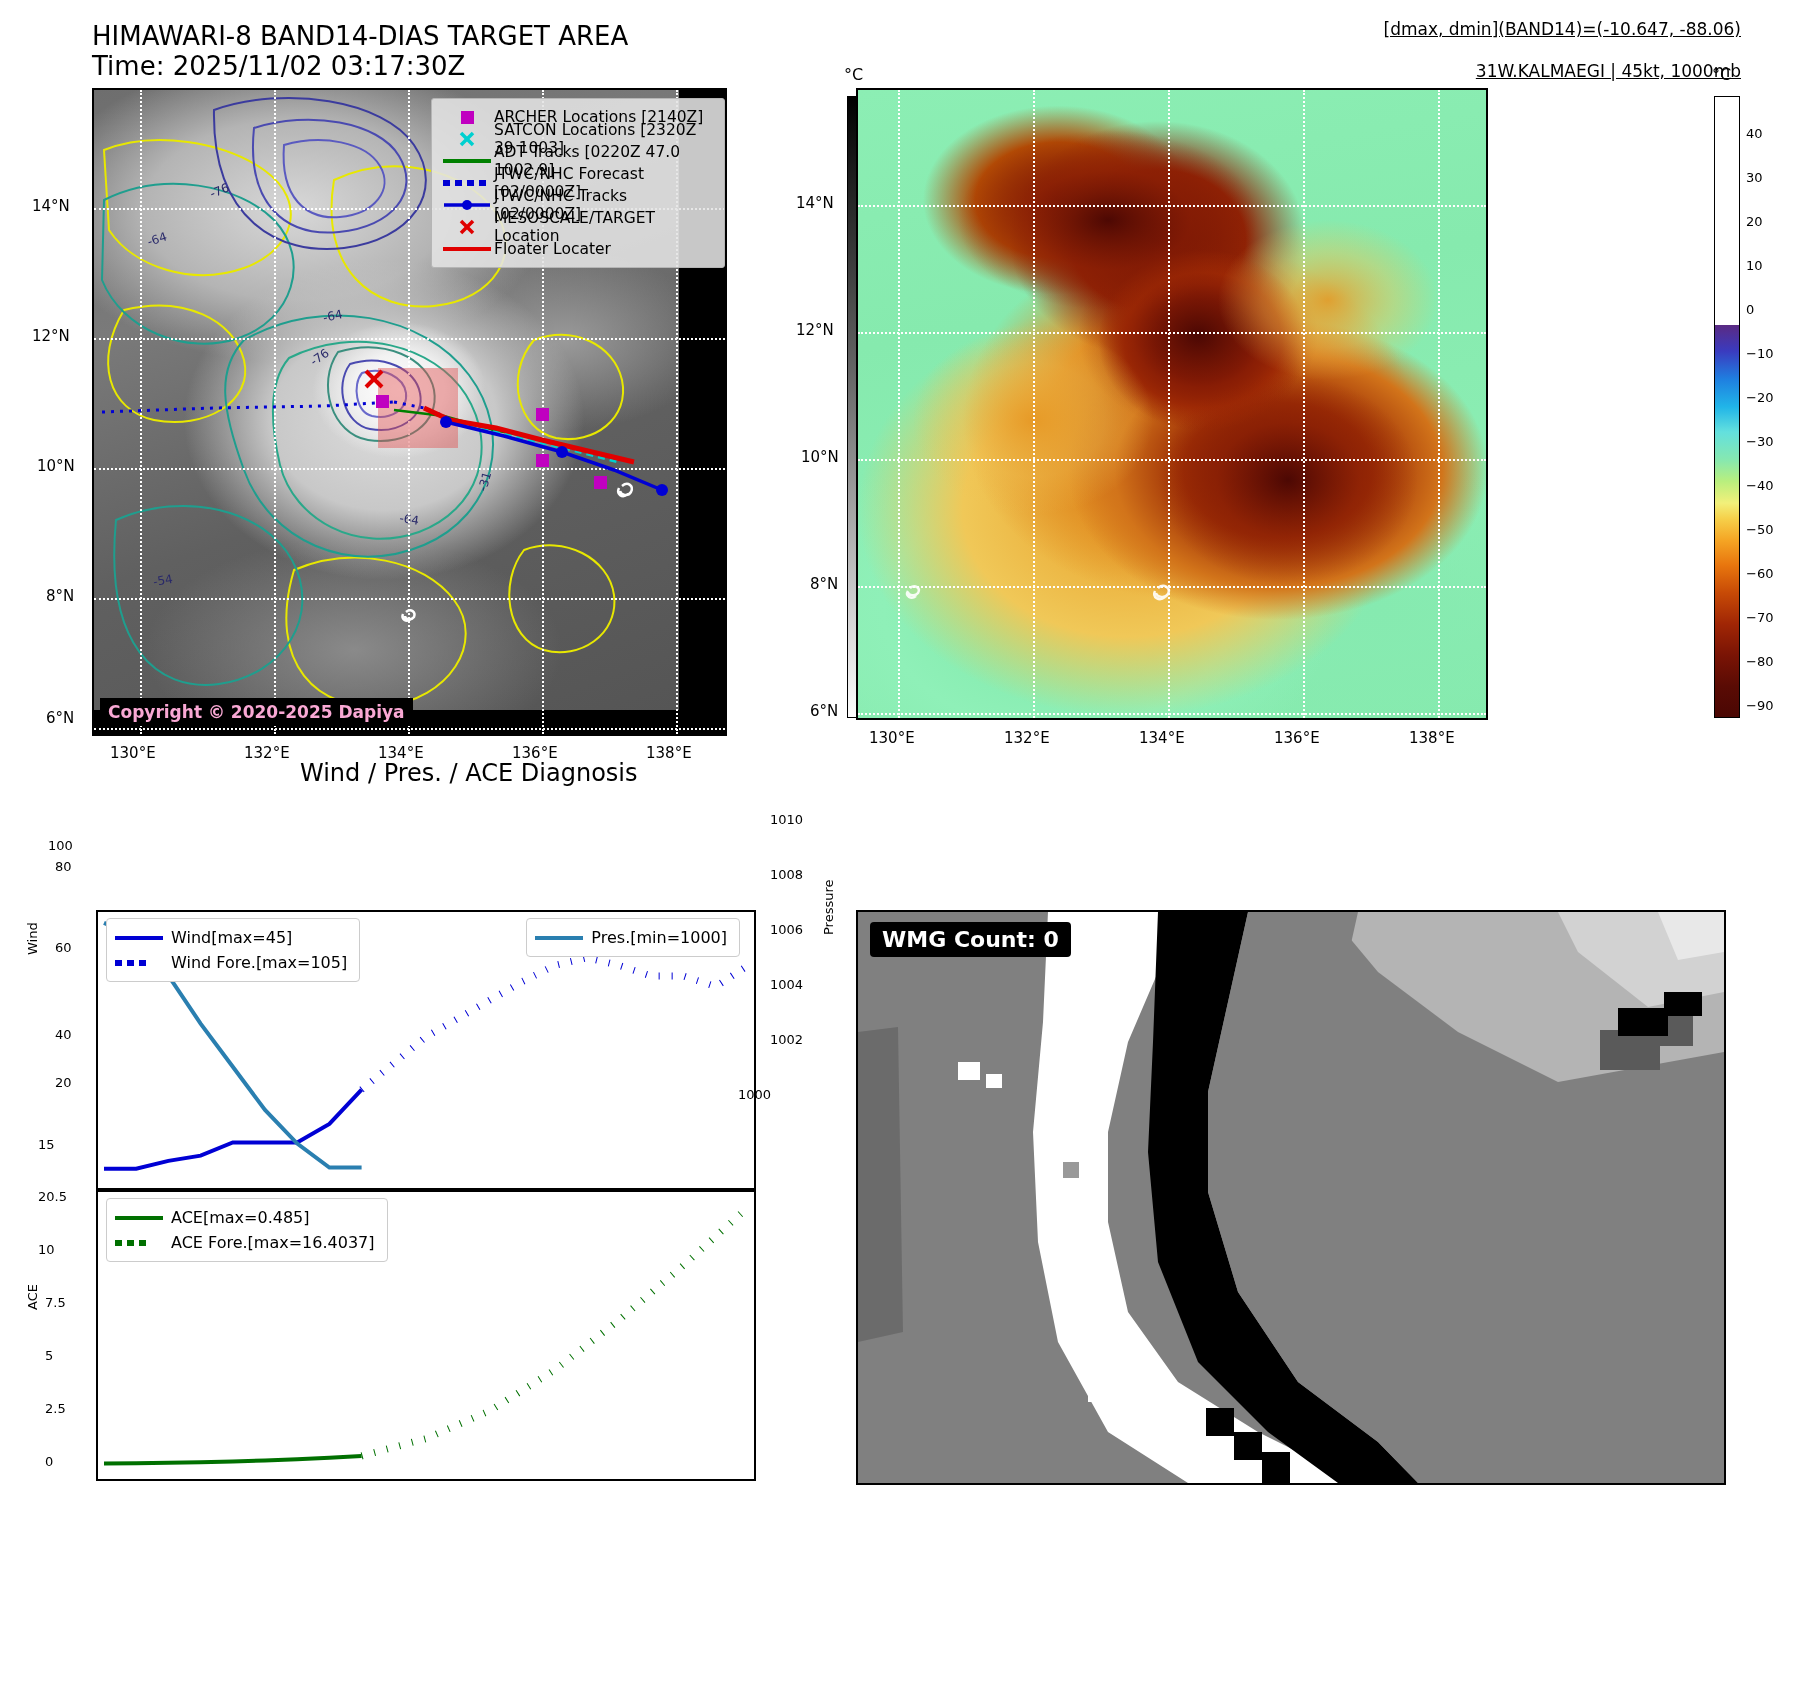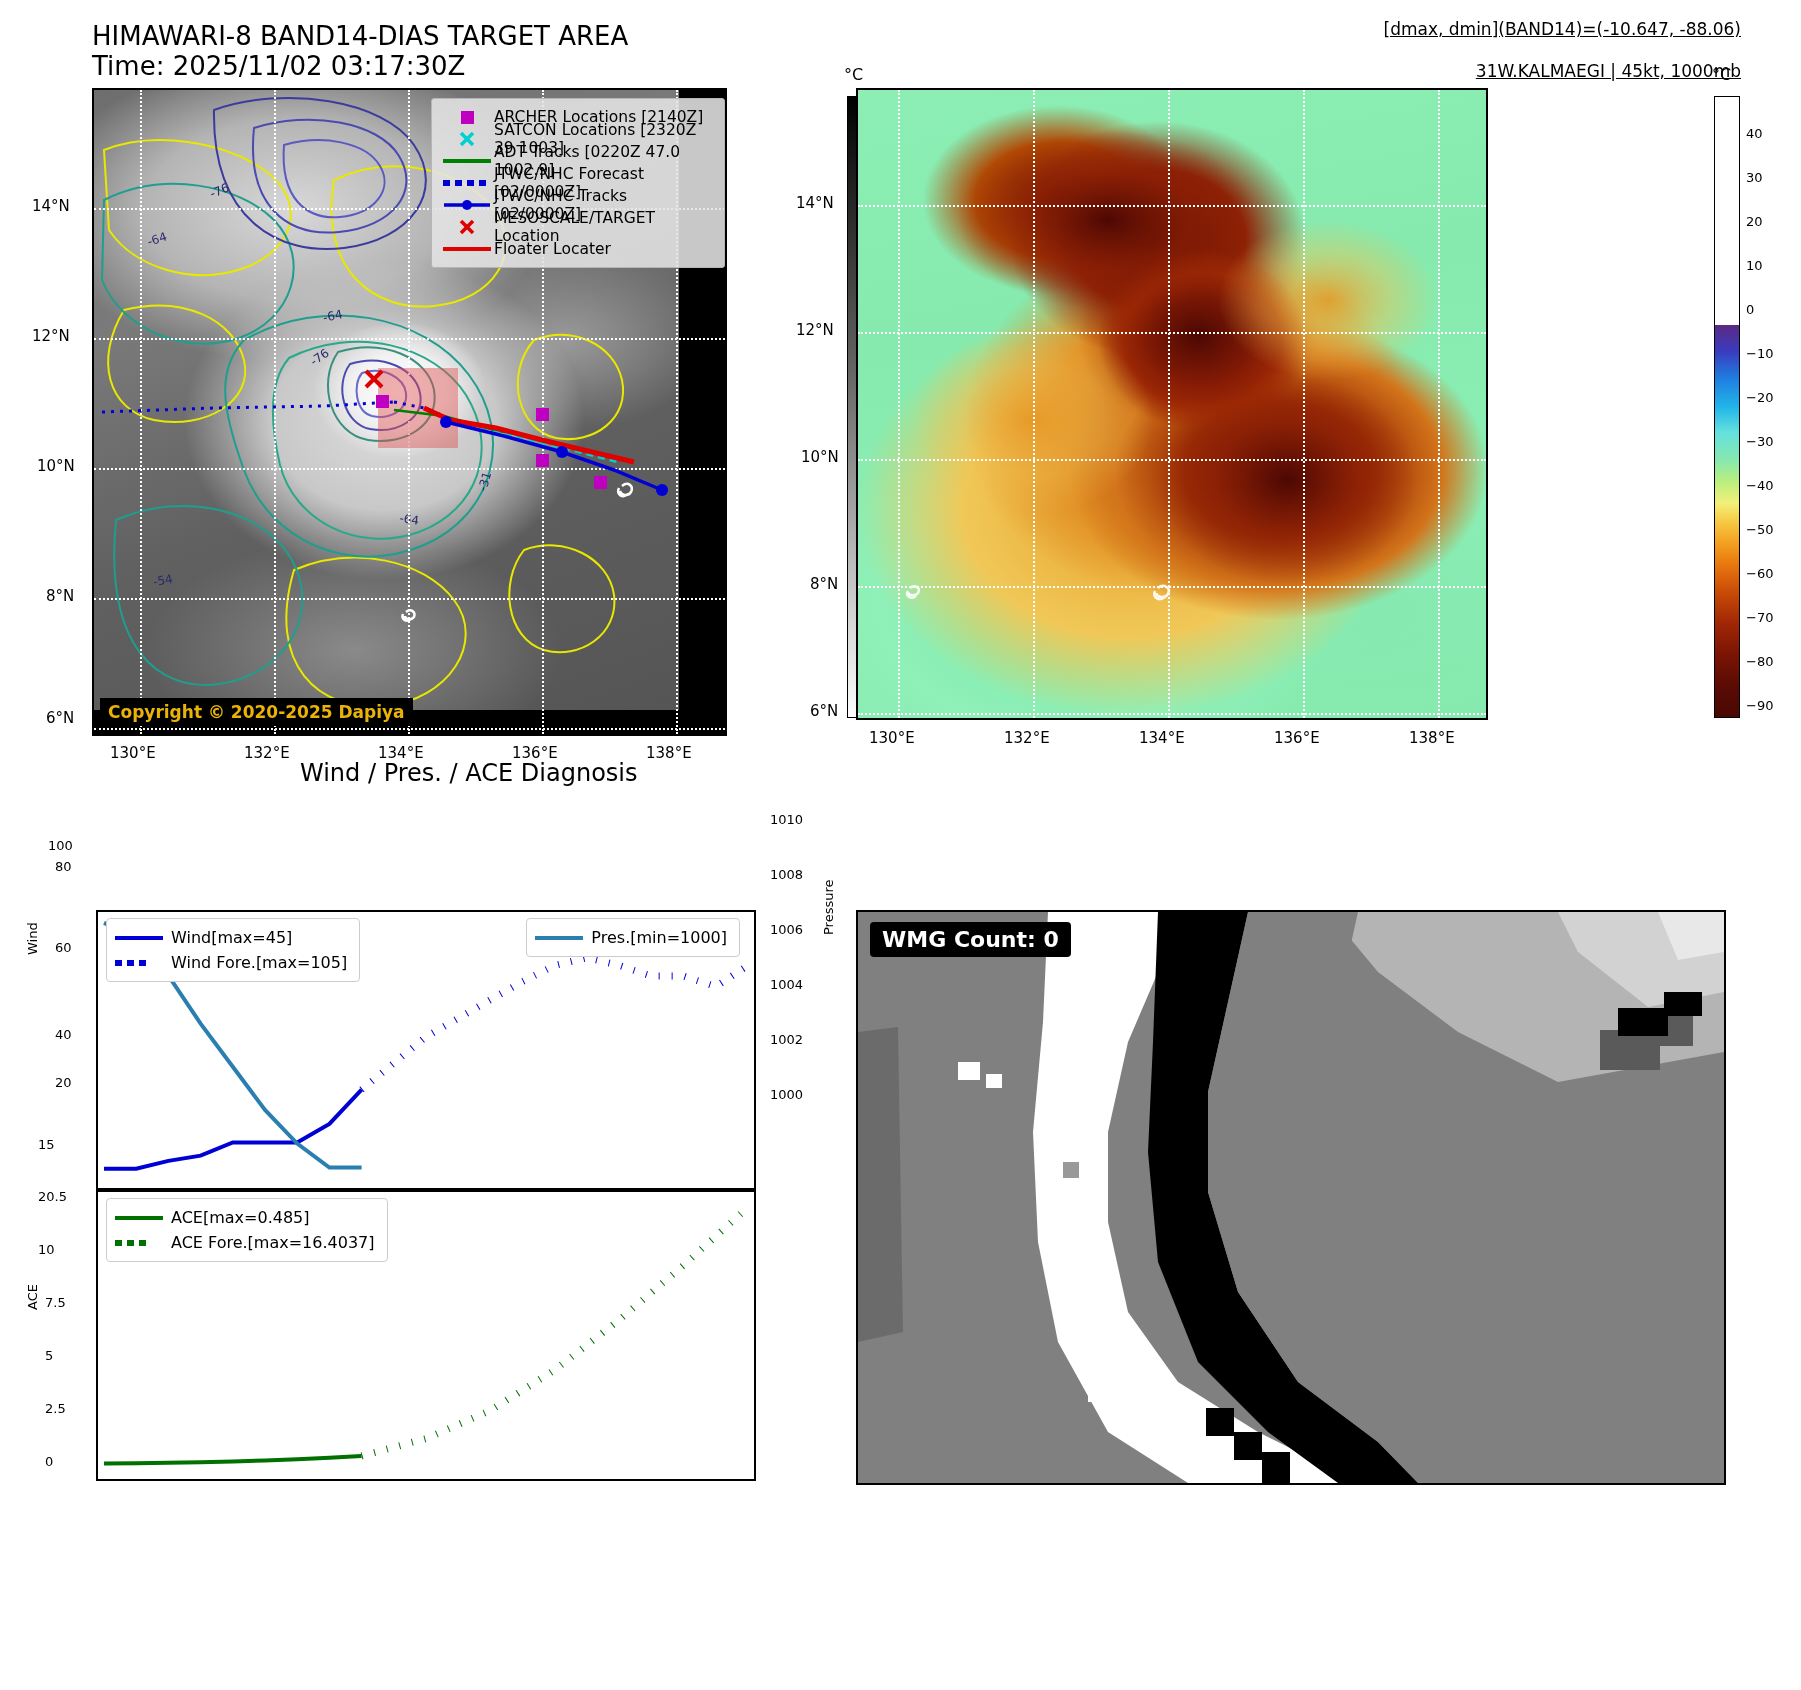--- a/index.html
+++ b/index.html
@@ -30,21 +30,21 @@
       radial-gradient(ellipse 260px 140px at 260px 560px, #8a8a8a 0%, rgba(90,90,90,0) 80%),
       linear-gradient(160deg,#6e6e6e 0%,#7a7a7a 30%,#606060 60%,#555 100%);
   }
   #tl-grid{position:absolute;inset:0;}
   #tl-grid .gv{position:absolute;top:0;bottom:0;width:0;border-left:2px dotted #fff;}
   #tl-grid .gh{position:absolute;left:0;right:0;height:0;border-top:2px dotted #fff;}
   #tl-legend{position:absolute;left:337px;top:8px;background:rgba(228,228,228,.88);
     border:1px solid #b5b5b5;border-radius:3px;padding:7px 10px 7px 8px;font-size:15.5px;}
   #tl-legend .row{display:flex;align-items:center;height:22px;}
   #tl-legend .key{width:54px;flex:0 0 54px;display:flex;align-items:center;justify-content:center;}
-  #copyright{position:absolute;left:6px;bottom:8px;background:#000;color:#eab308;font-size:17px;
+  #copyright{position:absolute;left:6px;bottom:8px;background:#000;color:#f9a8d4;font-size:17px;
     font-weight:bold;padding:4px 8px;}
 
   
   #tr-img{left:856px;top:88px;width:632px;height:632px;overflow:hidden;}
   #tr-sat{position:absolute;inset:0;
     background:
       radial-gradient(ellipse 105px 90px at 345px 250px, #5c0d05 0%, #7d1605 45%, #a62e05 75%, rgba(166,46,5,0) 100%),
       radial-gradient(ellipse 175px 140px at 300px 150px, #6b1105 0%, #8f2205 50%, rgba(143,34,5,0) 85%),
       radial-gradient(ellipse 150px 105px at 200px 110px, #7d1805 0%, #b24a05 55%, rgba(178,74,5,0) 90%),
       radial-gradient(ellipse 210px 150px at 420px 380px, #6b1005 0%, #9c2d05 45%, #d2741a 78%, rgba(210,116,26,0) 100%),
@@ -386,21 +386,21 @@
   </div>
 
   <div class="t axlbl" style="left:26px;top:955px;transform:rotate(-90deg);transform-origin:left top;">Wind</div>
   <div class="t ticks" style="left:55px;top:1076px;">20</div>
   <div class="t ticks" style="left:55px;top:1028px;">40</div>
   <div class="t ticks" style="left:55px;top:941px;">60</div>
   <div class="t ticks" style="left:55px;top:860px;">80</div>
   <div class="t ticks" style="left:48px;top:812px;margin-top:27px;">100</div>
 
   <div class="t axlbl" style="left:822px;top:935px;transform:rotate(-90deg);transform-origin:left top;">Pressure</div>
-  <div class="t ticks" style="left:770px;top:1088px;">1000</div>
+  <div class="t ticks" style="left:738px;top:1088px;">1000</div>
   <div class="t ticks" style="left:770px;top:1033px;">1002</div>
   <div class="t ticks" style="left:770px;top:978px;">1004</div>
   <div class="t ticks" style="left:770px;top:923px;">1006</div>
   <div class="t ticks" style="left:770px;top:868px;">1008</div>
   <div class="t ticks" style="left:770px;top:813px;">1010</div>
 
   <div class="panel" id="ace-panel">
     <div class="plotbox">
       <svg id="ace-svg" width="656" height="287">
           <path d="M6.0 271.6 L38.2 271.3 L70.4 270.8 L102.6 270.2 L134.8 269.4 L167.0 268.5 L199.2 267.3 L231.4 265.8 L263.6 264.0" fill="none" stroke="#007000" stroke-width="4" stroke-linecap="butt"></path>

